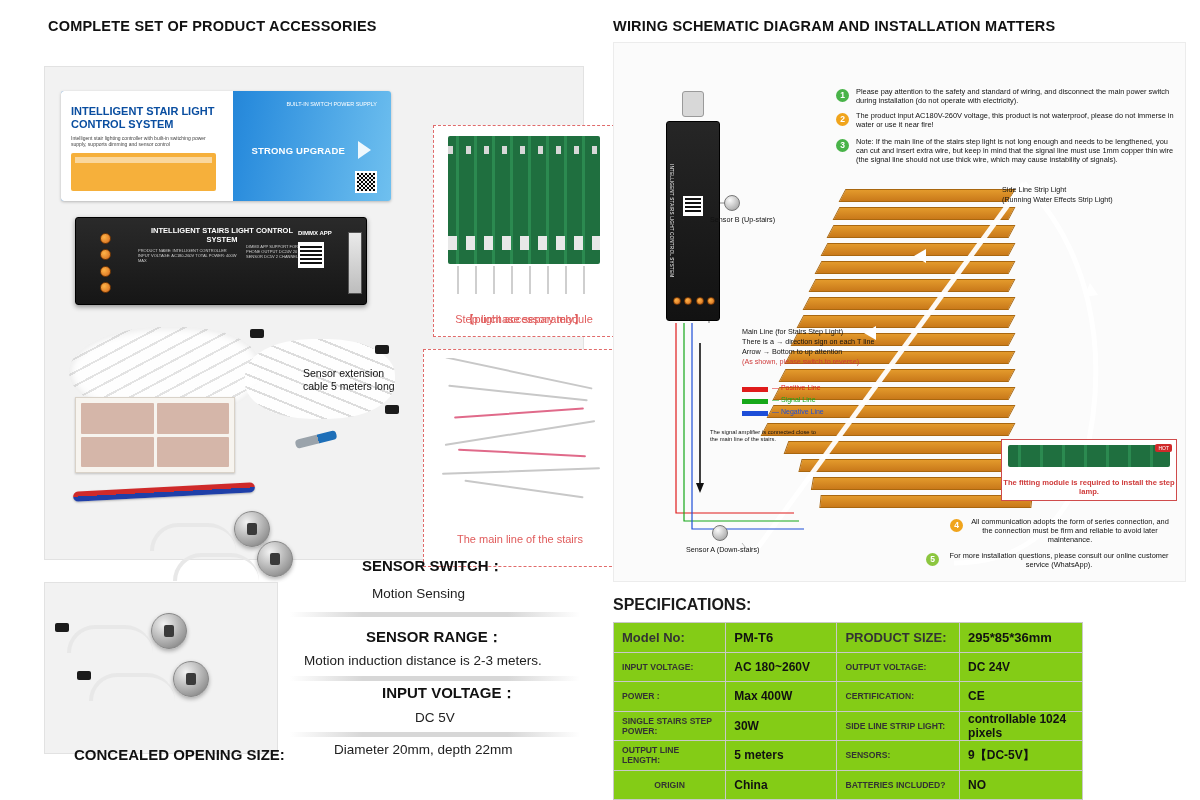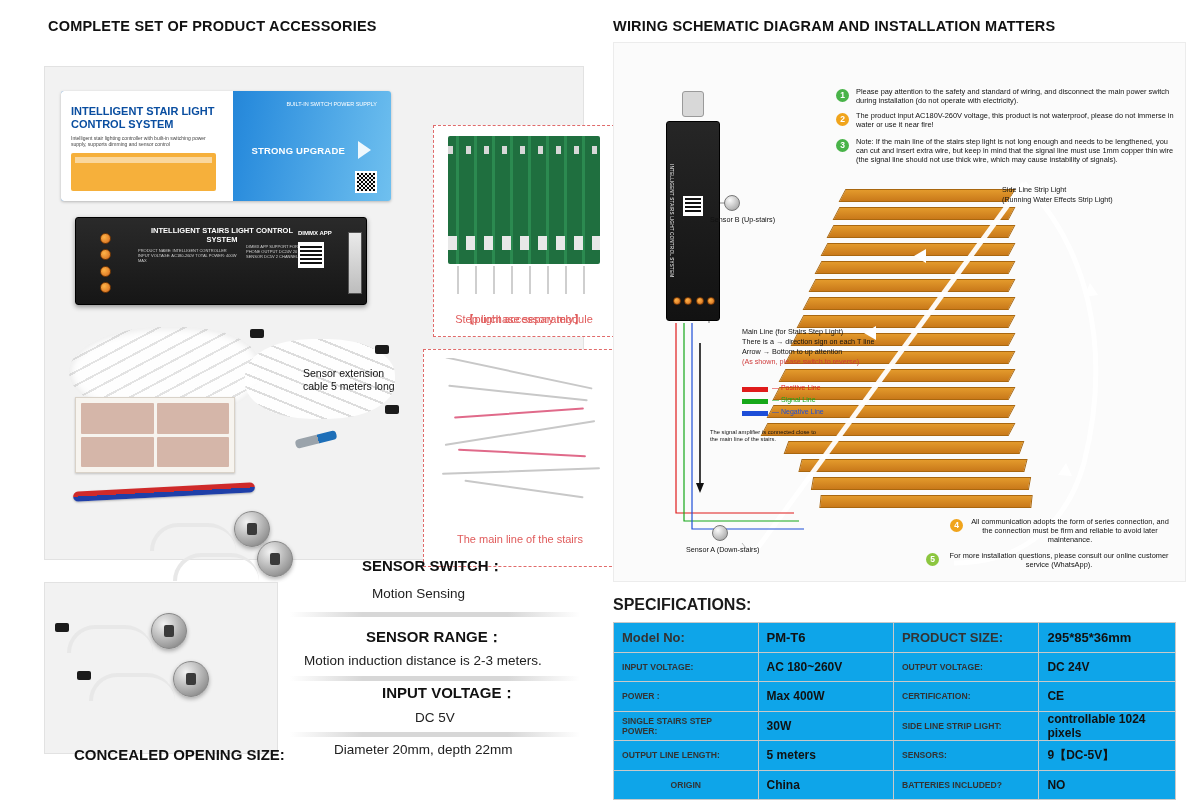--- a/index.html
+++ b/index.html
@@ -305,22 +305,22 @@
     border-radius:2px;
   }
   #fitting-callout .cap {
     position:absolute; left:0; right:0; bottom:4px; text-align:center;
     color:#cf3b3b; font-size:7.6px; font-weight:bold; line-height:9px;
   }
 
   
   #spec-title { position:absolute; left: 613px; top: 596px; font-size: 16px; font-weight: bold; }
   #spec-table {
-    position:absolute; left: 613px; top: 622px; width: 563px;
-    border-collapse: collapse; background:#0ea5e9;
+    position:absolute; left: 613px; top: 622px; width: 470px;
+    border-collapse: collapse; background:#84cc16;
   }
   #spec-table td { border: 1px solid #c9c9c9; height: 29.5px; padding: 0 8px; vertical-align: middle; }
   #spec-table td.k { font-size: 8.6px; font-weight: bold; color:#333; width: 148px; }
   #spec-table td.v { font-size: 12px; font-weight: bold; color:#111; width: 138px; }
   #spec-table tr:first-child td.k { font-size: 13px; }
   #spec-table tr:first-child td.v { font-size: 13px; }
 </style>
 </head>
 <body>
 
@@ -525,20 +525,25 @@
 
     <div class="legend-line" style="left:128px; top:344px; background:#e01b1b;"></div>
     <div class="legend-text" style="left:158px; top:341px; color:#e01b1b;">— Positive Line</div>
     <div class="legend-line" style="left:128px; top:356px; background:#17a81a;"></div>
     <div class="legend-text" style="left:158px; top:353px; color:#17a81a;">— Signal Line</div>
     <div class="legend-line" style="left:128px; top:368px; background:#1d4ed8;"></div>
     <div class="legend-text" style="left:158px; top:365px; color:#1d4ed8;">— Negative Line</div>
 
     <div class="diagram-label" style="left:96px; top:386px; width:110px; font-size:5.8px; line-height:7.2px;">The signal amplifier is connected close to the main line of the stairs.</div>
 
+    <div id="fitting-callout">
+      <div class="mini-strip"></div>
+      <div style="position:absolute; right:4px; top:4px; background:#cf2a2a; color:#fff; font-size:5px; padding:1px 3px; border-radius:2px;">HOT</div>
+      <div class="cap">The fitting module is required to install the step lamp.</div>
+    </div>
   </div>
 
   <div id="spec-title">SPECIFICATIONS:</div>
   <table id="spec-table">
     <tbody>
       <tr>
         <td class="k">Model No:</td>
         <td class="v">PM-T6</td>
         <td class="k">PRODUCT SIZE:</td>
         <td class="v">295*85*36mm</td>

